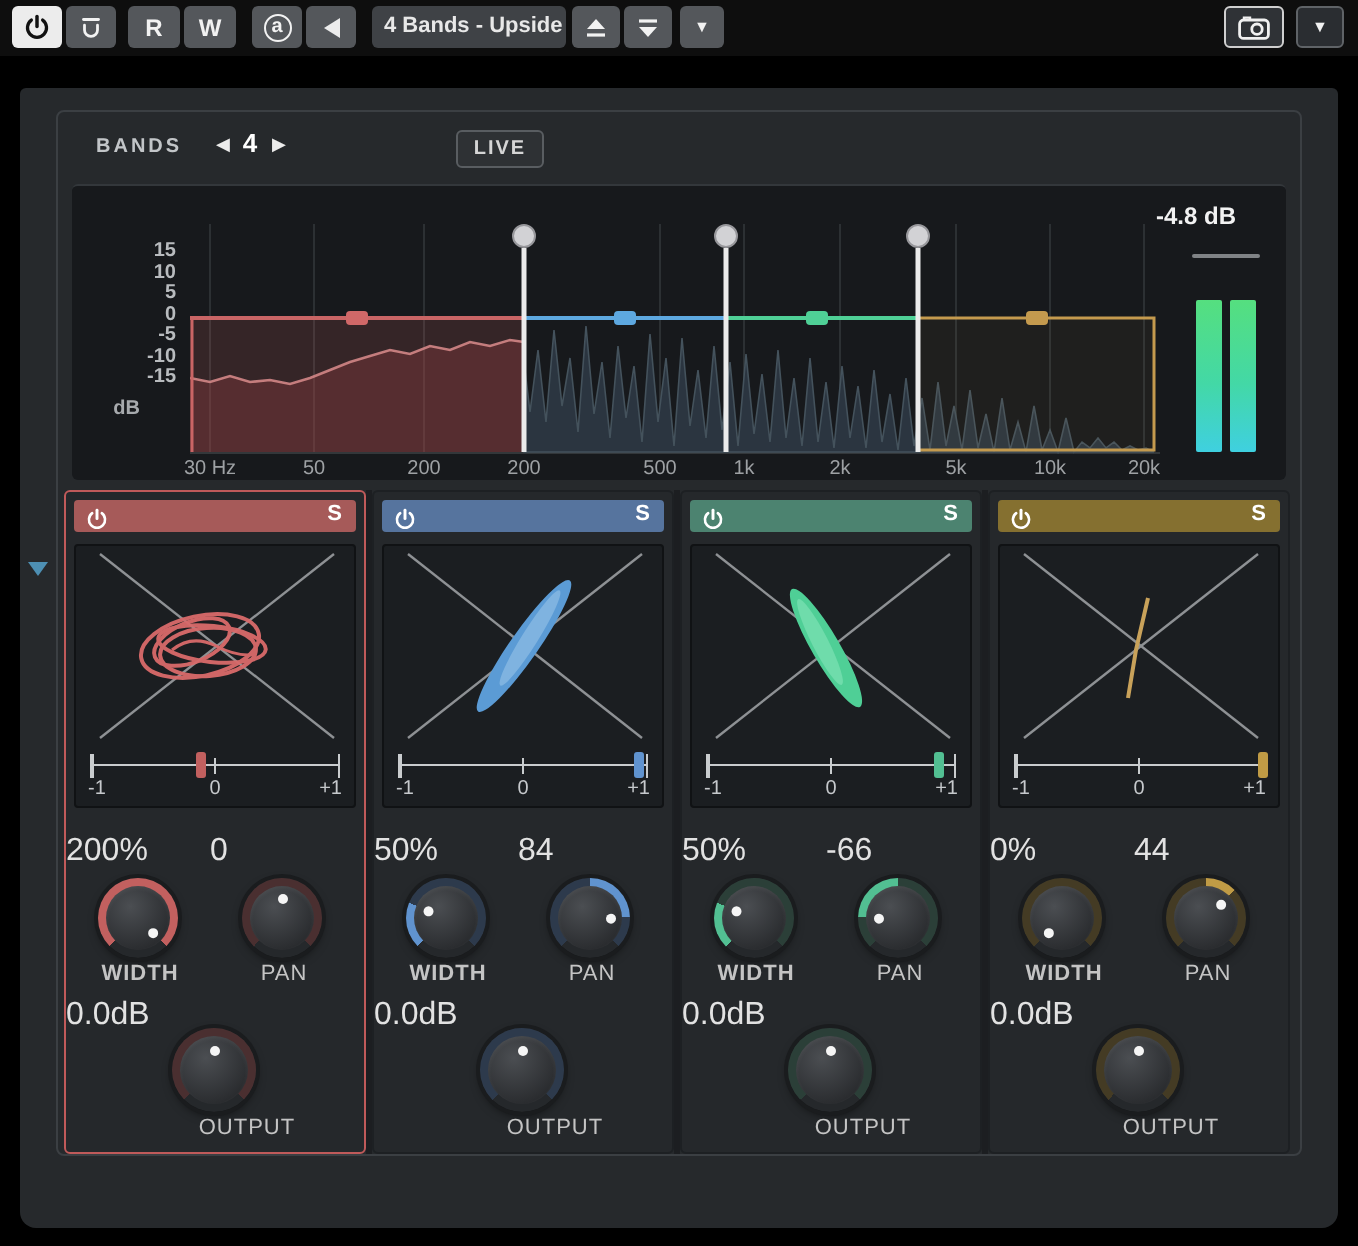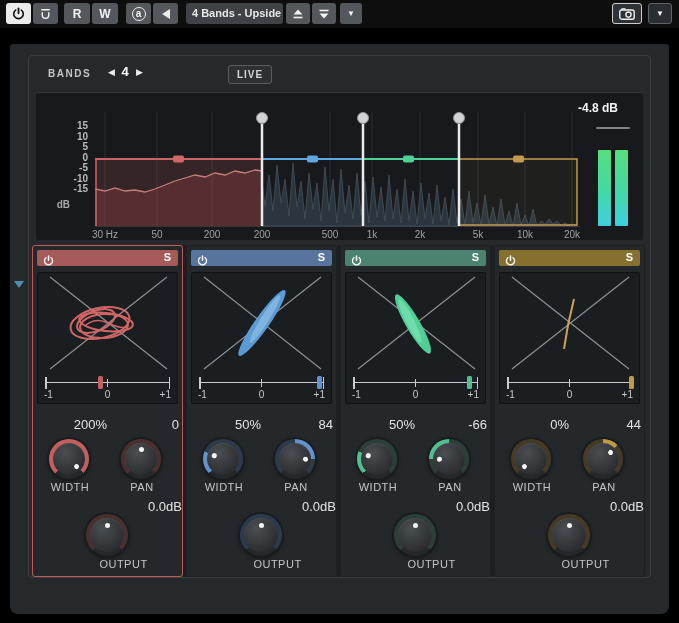--- a/index.html
+++ b/index.html
@@ -50,25 +50,25 @@
   .band-header .solo { position:absolute; right:7px; top:1px; font-size:11px; font-weight:bold; color:#fff; cursor:pointer; }
   .scope { position:absolute; left:4px; top:26px; width:141px; height:132px; background:#1b1e21; border:1px solid #101214; border-radius:2px; }
   .pan-meter { position:absolute; left:7px; right:7px; top:103px; height:14px; }
   .m-line { position:absolute; left:0; right:0; top:6px; height:1px; background:#c9ccce; }
   .m-tick { position:absolute; background:#c9ccce; width:1.5px; }
   .t-l { left:0; top:1px; height:12px; } .t-c { left:50%; top:3px; height:8px; margin-left:-1px; } .t-r { right:0; top:1px; height:12px; }
   .m-marker { position:absolute; top:0; width:5px; height:13px; border-radius:1.5px; }
   .m-lab { position:absolute; top:116px; font-size:10px; color:#c6c9cc; }
   .l-min { left:6px; } .l-zero { left:0; right:0; text-align:center; } .l-max { right:6px; }
 
-  .kval { position:absolute; text-align:right; font-size:13px; color:#e2e2e2; }
+  .kval { position:absolute; text-align:left; font-size:16px; color:#e2e2e2; }
   .v-width { left:0; width:74px; top:171px; } .v-pan { left:72px; width:74px; top:171px; }
   .v-out { left:0; width:149px; top:253px; }
   .klab { position:absolute; text-align:center; font-size:11px; letter-spacing:0.5px; color:#c4c4c4; }
-  .l-width { left:0; width:74px; top:235px; } .l-pan { left:72px; width:74px; top:235px; }
+  .l-width { left:0; width:74px; top:235px;font-weight:bold; } .l-pan { left:72px; width:74px; top:235px; }
   .l-out { left:16px; width:149px; top:312px; }
 
   .knob { position:absolute; width:40px; height:40px; cursor:pointer; }
   .knob.large { width:42px; height:42px; }
   .knob-ring { position:absolute; inset:0; border-radius:50%; box-shadow:0 0 0 2px #1a1c1e, 0 2px 5px rgba(0,0,0,.55); }
   .knob-body { position:absolute; inset:4px; border-radius:50%; background:radial-gradient(circle at 38% 32%, #4b4e52, #2a2c2f 75%);
                box-shadow:inset 0 1px 2px rgba(255,255,255,.08); }
   .knob-dot { position:absolute; left:50%; top:50%; width:5px; height:5px; margin:-2.5px 0 0 -2.5px; border-radius:50%; background:#f5f5f5; }
   .k-width { left:16px; top:193px; } .k-pan { left:88px; top:193px; } .k-out { left:53px; top:268px; }
 

